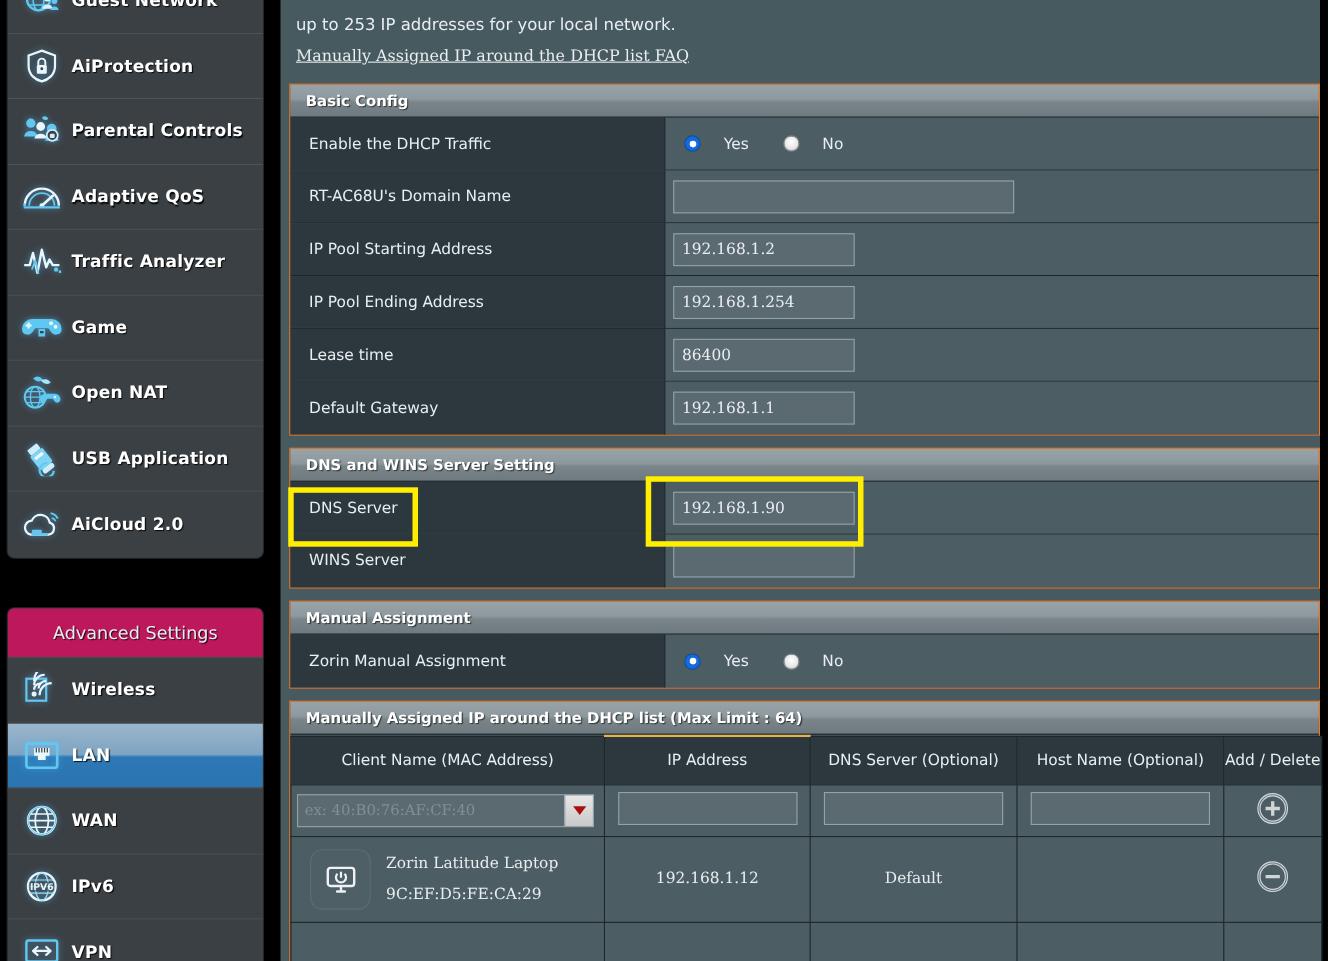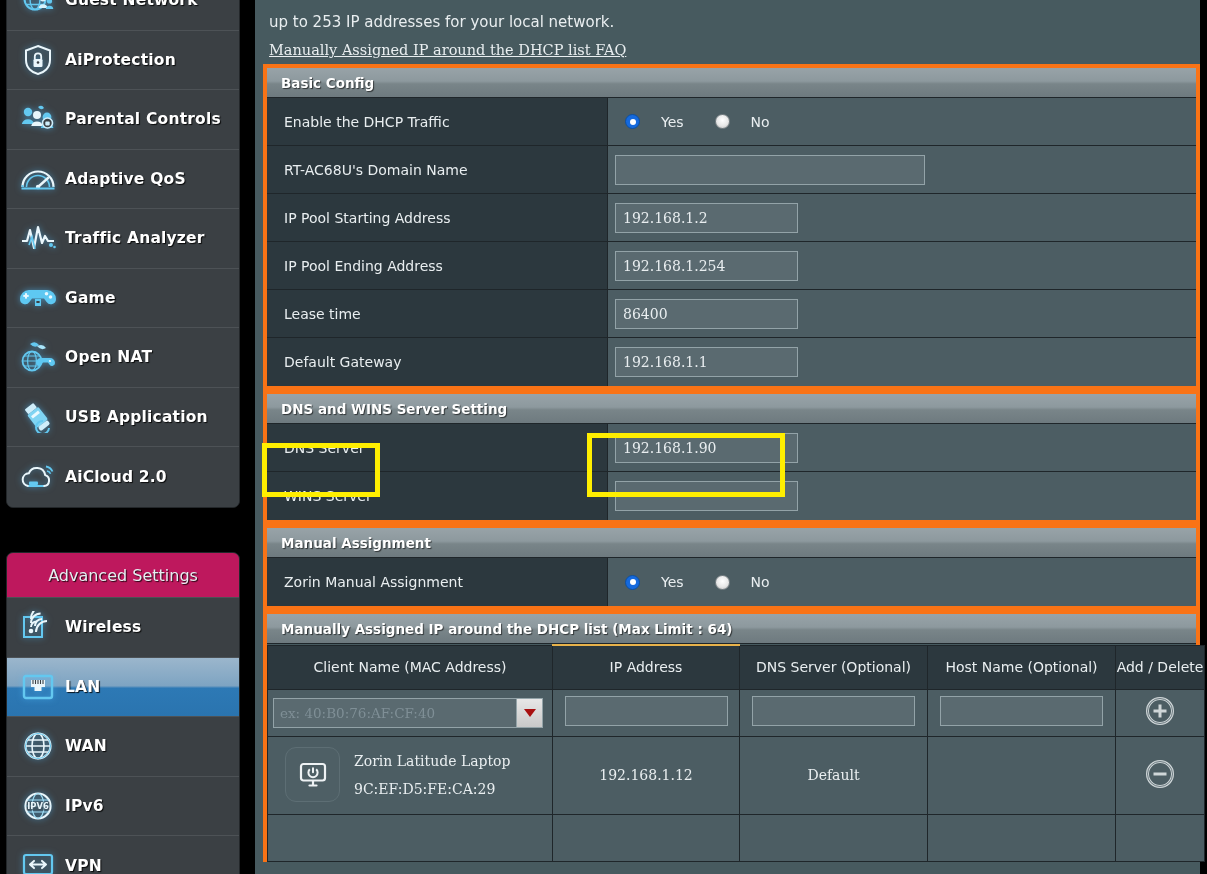--- a/index.html
+++ b/index.html
@@ -73,21 +73,21 @@
     line-height: 28px;
     padding: 0 6px;
   }
   .intro a {
     color: #e9eef0;
     text-decoration: underline;
     font-family: "DejaVu Serif", serif;
     font-size: 14.5px;
   }
 
-  .panel { width: 937px; border: 4px solid #f97316; }
+  .panel { width: 937px; margin-top: 11px; border: 1px solid #f97316; }
   .panel-head {
     height: 30px;
     background: linear-gradient(to bottom, #98a3a8 0%, #8d999e 45%, #798589 55%, #6e7a7f 100%);
     display:flex; align-items:center;
     padding-left: 14px;
     color: #ffffff;
     font-size: 13.5px;
     font-weight: bold;
     text-shadow: 1px 1px 1px rgba(0,0,0,.6);
     border-bottom: 1px solid #1f262a;
@@ -118,21 +118,21 @@
     height: 30px;
     background: #5a6a70;
     border: 1px solid #93a3a8;
     color: #e9eef0;
     font-size: 14px;
     font-family: "DejaVu Serif", serif;
     padding: 0 7px;
     outline: none;
   }
   .inp.w-domain { width: 310px; }
-  .inp.w-ip { width: 183px; }
+  .inp.w-ip { width: 165px; }
   .inp::placeholder { color:#8a9aa0; }
 
   .radio-wrap { display: flex; align-items: center; gap: 21px; padding-left: 10px; }
   .radio {
     width: 15px; height: 15px; border-radius: 50%;
     background: radial-gradient(circle at 50% 40%, #ffffff 0%, #e8e8e8 55%, #b8b8b8 100%);
     border: 1px solid #7b8488;
     position: relative; flex: 0 0 15px;
   }
   .radio.on {
@@ -197,21 +197,21 @@
   }
   .mac-arrow i {
     width:0;height:0;border-left:6px solid transparent;border-right:6px solid transparent;
     border-top:8px solid #a81010; display:block;
   }
   .cell-inp {
     width: 163px; height: 30px;
     background: #5a6a70; border: 1px solid #93a3a8;
     display: inline-block;
   }
-  .client-cell { display:flex; align-items:flex-start; padding-left: 17px; text-align:left; }
+  .client-cell { display:flex; align-items:flex-end; padding-left: 17px; text-align:left; }
   .dev-ico {
     width: 55px; height: 55px; flex: 0 0 55px;
     background: #4e5f65; border: 1px solid #5d6e74; border-radius: 11px;
     display:flex; align-items:center; justify-content:center;
     margin-right: 14px;
   }
   .client-txt { line-height: 28px; font-size: 14px; color:#e9eef0; font-family:"DejaVu Serif", serif; text-align:left;}
   .circ-btn { display:inline-flex; align-items:center; justify-content:center; }
 </style>
 </head>

